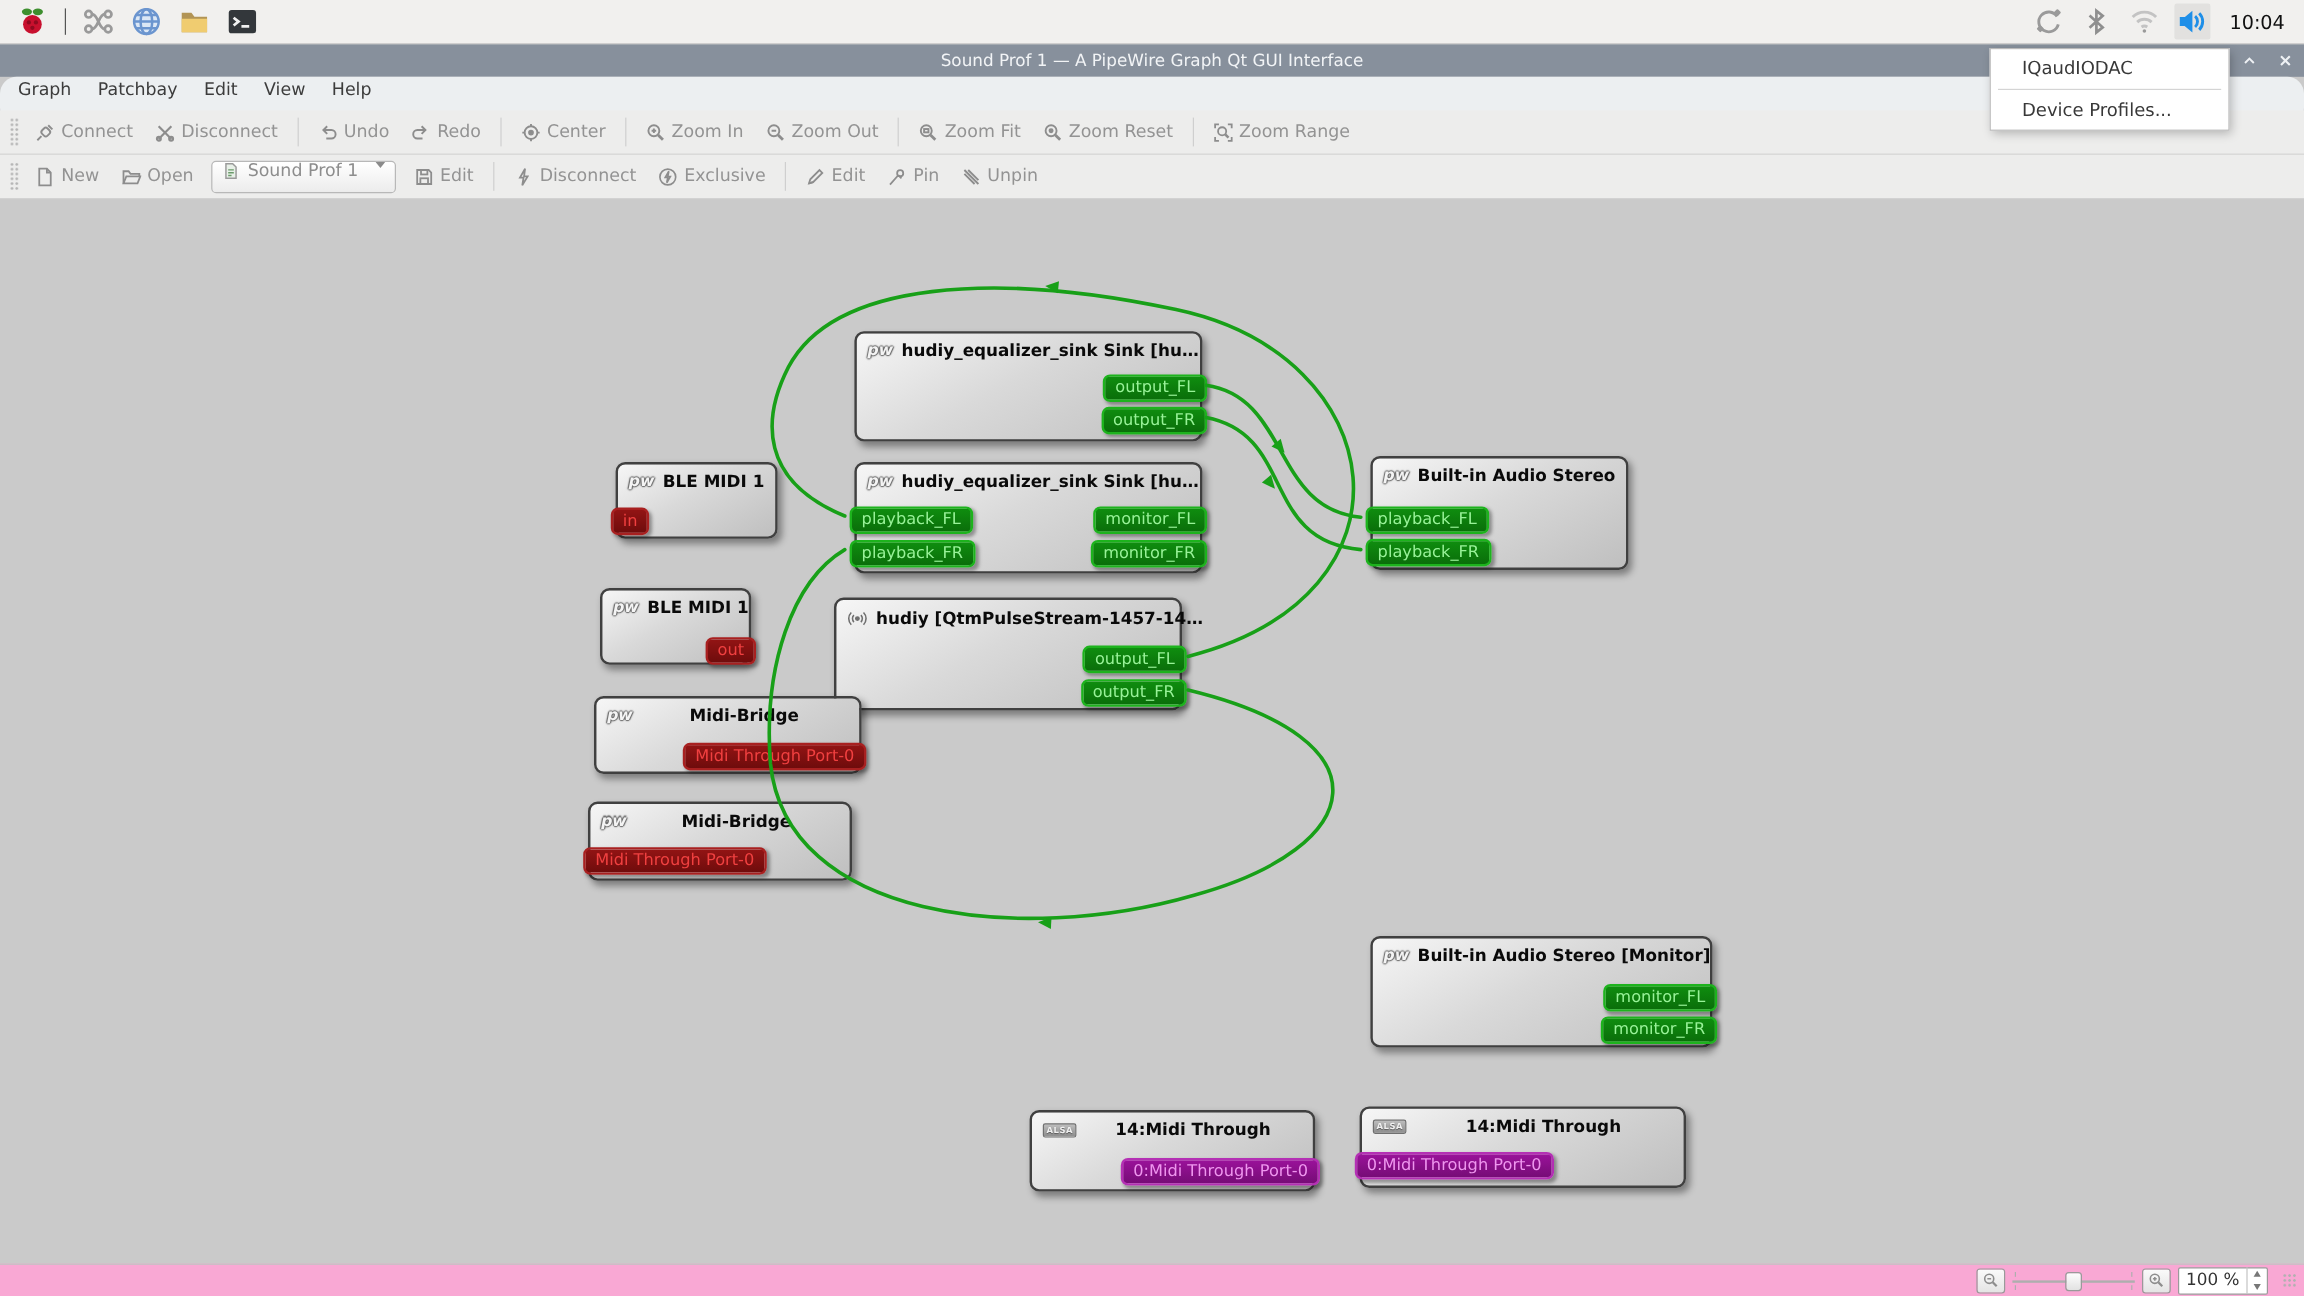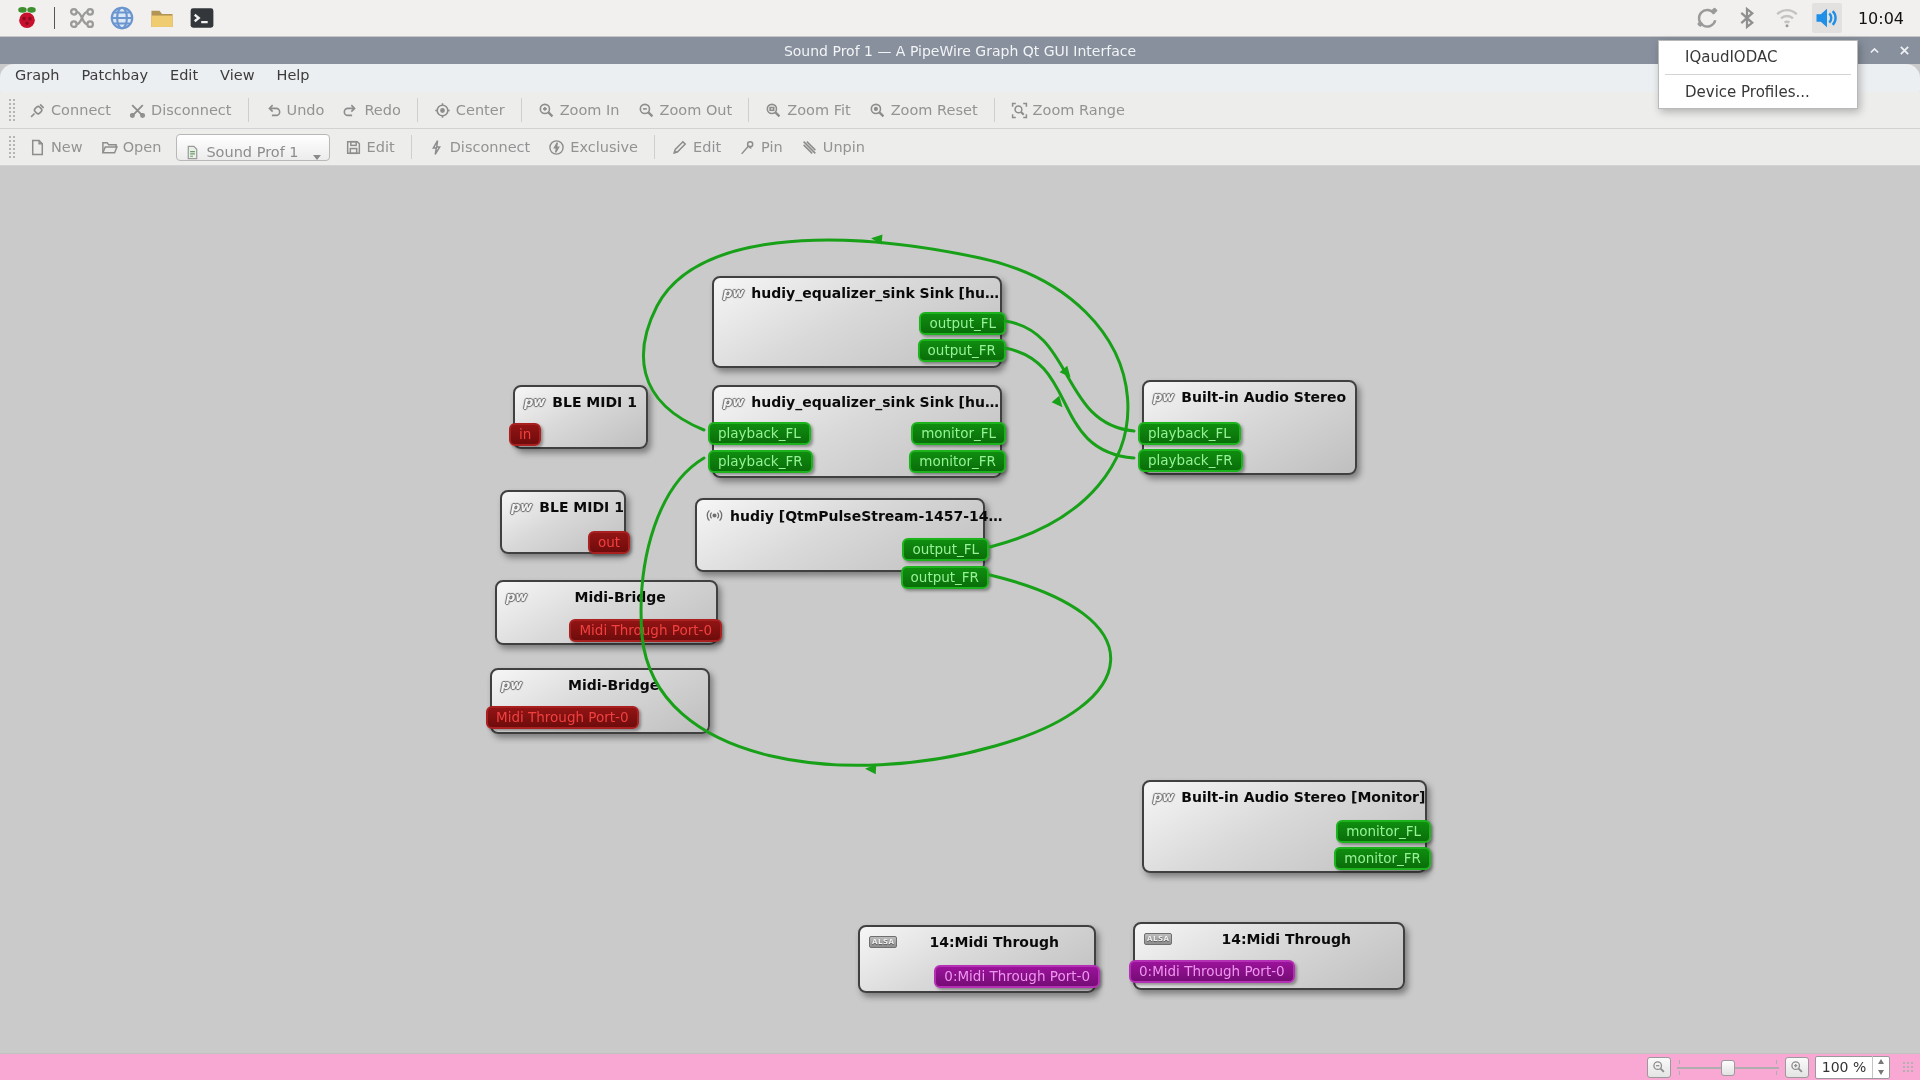--- a/index.html
+++ b/index.html
@@ -44,21 +44,21 @@
     display:flex; align-items:center; padding:0 4px; }
   #toolbar-graph { top:92px; }
   #toolbar-patchbay { top:129px; }
   .grip { width:8px; height:24px; margin:0 4px;
     background-image:radial-gradient(#b5b5b5 1px, transparent 1.2px);
     background-size:4px 4px; }
   .tool-btn { display:flex; align-items:center; gap:5px; padding:5px 9px;
     font-size:14.5px; color:#939393; border-radius:3px; }
   .tool-btn svg { width:17px; height:17px; }
   .tool-sep { width:1px; height:24px; background:#cfcfcf; margin:0 7px; }
-  .combo { display:flex; align-items:flex-end; gap:6px; height:27px; padding:0 8px;
+  .combo { display:flex; align-items:flex-start; gap:6px; height:27px; padding:0 8px;
     background:linear-gradient(#ffffff,#ececec); border:1px solid #b8b8b8; border-radius:4px;
     font-size:14.5px; color:#8d8d8d; margin:0 6px; }
   .combo svg { width:15px; height:15px; }
   .combo .arrow { width:0; height:0; border-left:4px solid transparent; border-right:4px solid transparent;
     border-top:5px solid #8a8a8a; margin-left:8px; }
 
   
   #canvas { position:absolute; top:166px; left:0; width:1920px; height:887px;
     background:#cacaca; overflow:hidden; }
   #edges { position:absolute; top:0; left:0; width:1920px; height:887px;
@@ -478,21 +478,21 @@
       <div class="port left green" style="top: 40px;">playback_FL</div>
       <div class="port left green" style="top: 67px;">playback_FR</div>
     </div>
     <div class="node" style="left: 500px; top: 324px; width: 126px; height: 64px;">
       <div class="node-title">
         <span class="pw-badge">pw</span>
         <span class="ttext">BLE MIDI 1</span>
       </div>
       <div class="port right red" style="top: 39px;">out</div>
     </div>
-    <div class="node" style="left: 695px; top: 332px; width: 290px; height: 74px;">
+    <div class="node" style="left: 695px; top: 332px; width: 290px; height: 94px;">
       <div class="node-title">
         <span class="stream-ico" style="display: inline-flex;">
           <svg viewBox="0 0 17 17" fill="none" stroke="#6f6f6f" stroke-width="1.3">
             <circle cx="8.5" cy="8.5" r="1.4" fill="#6f6f6f"></circle>
             <path d="M5.6 5.6 a4.1 4.1 0 0 0 0 5.8 M11.4 5.6 a4.1 4.1 0 0 1 0 5.8"></path>
             <path d="M3.4 3.4 a7.2 7.2 0 0 0 0 10.2 M13.6 3.4 a7.2 7.2 0 0 1 0 10.2"></path>
           </svg>
         </span>
         <span class="ttext">hudiy [QtmPulseStream-1457-14…</span>
       </div>

